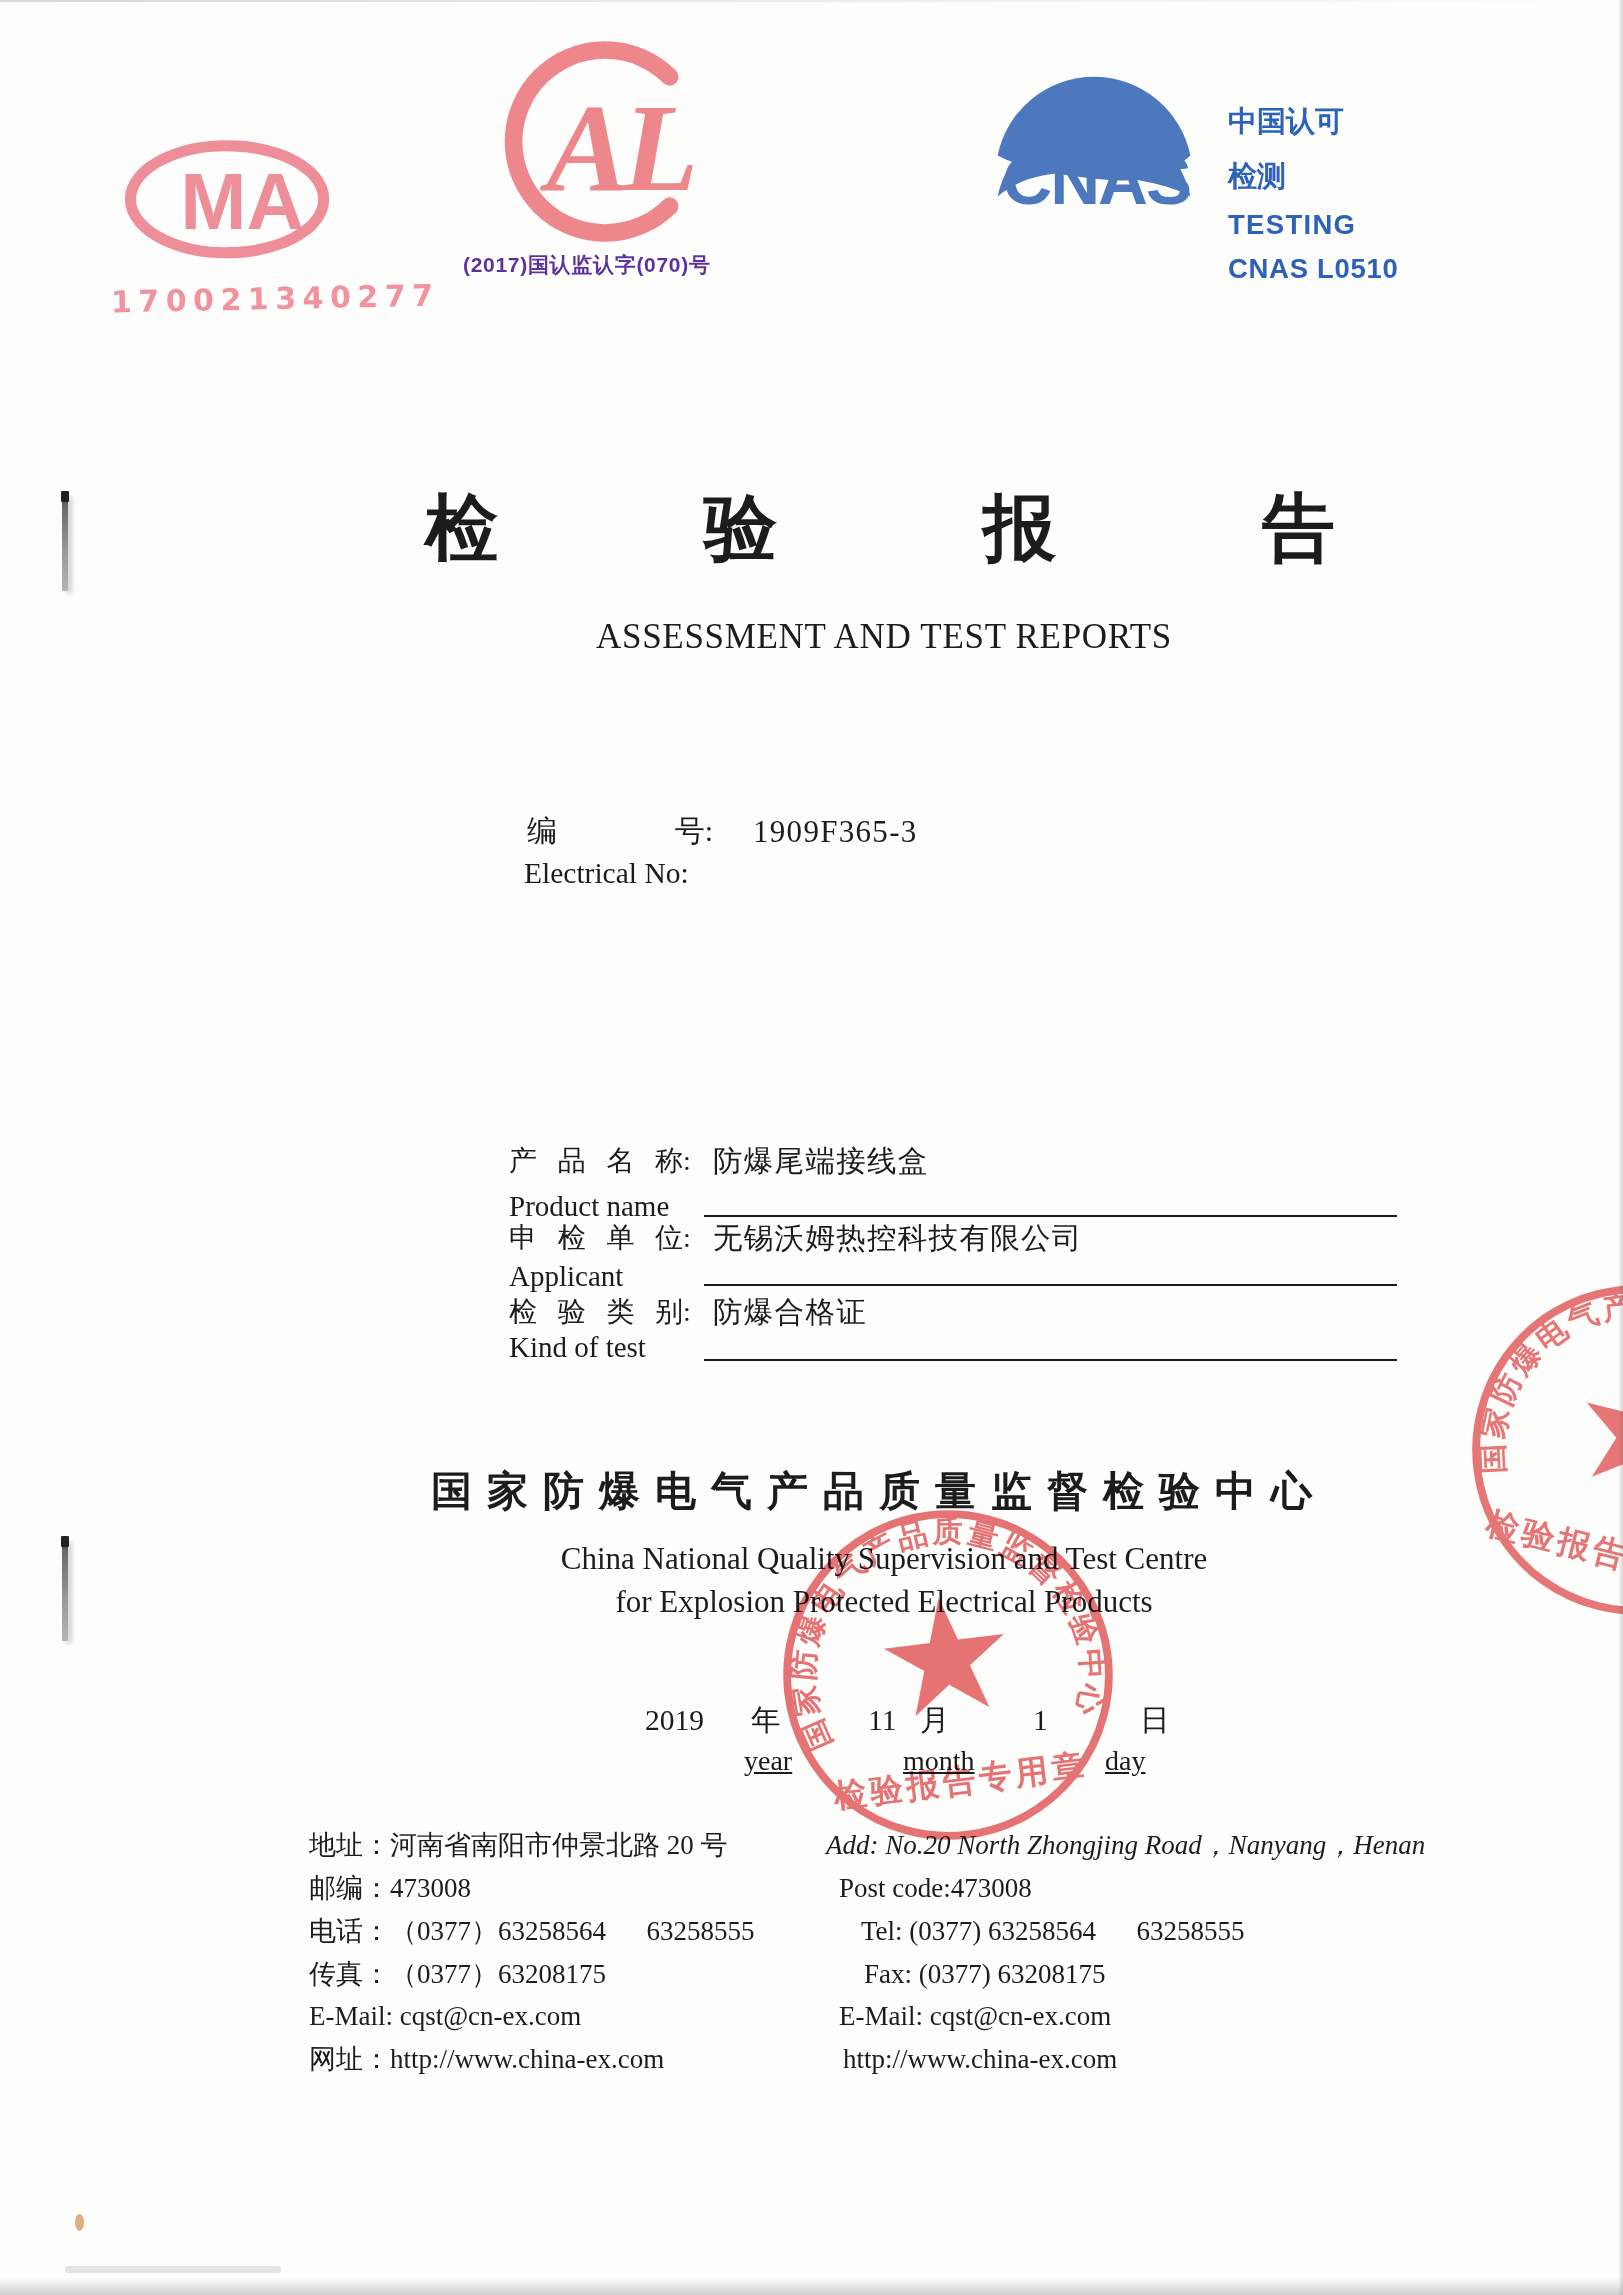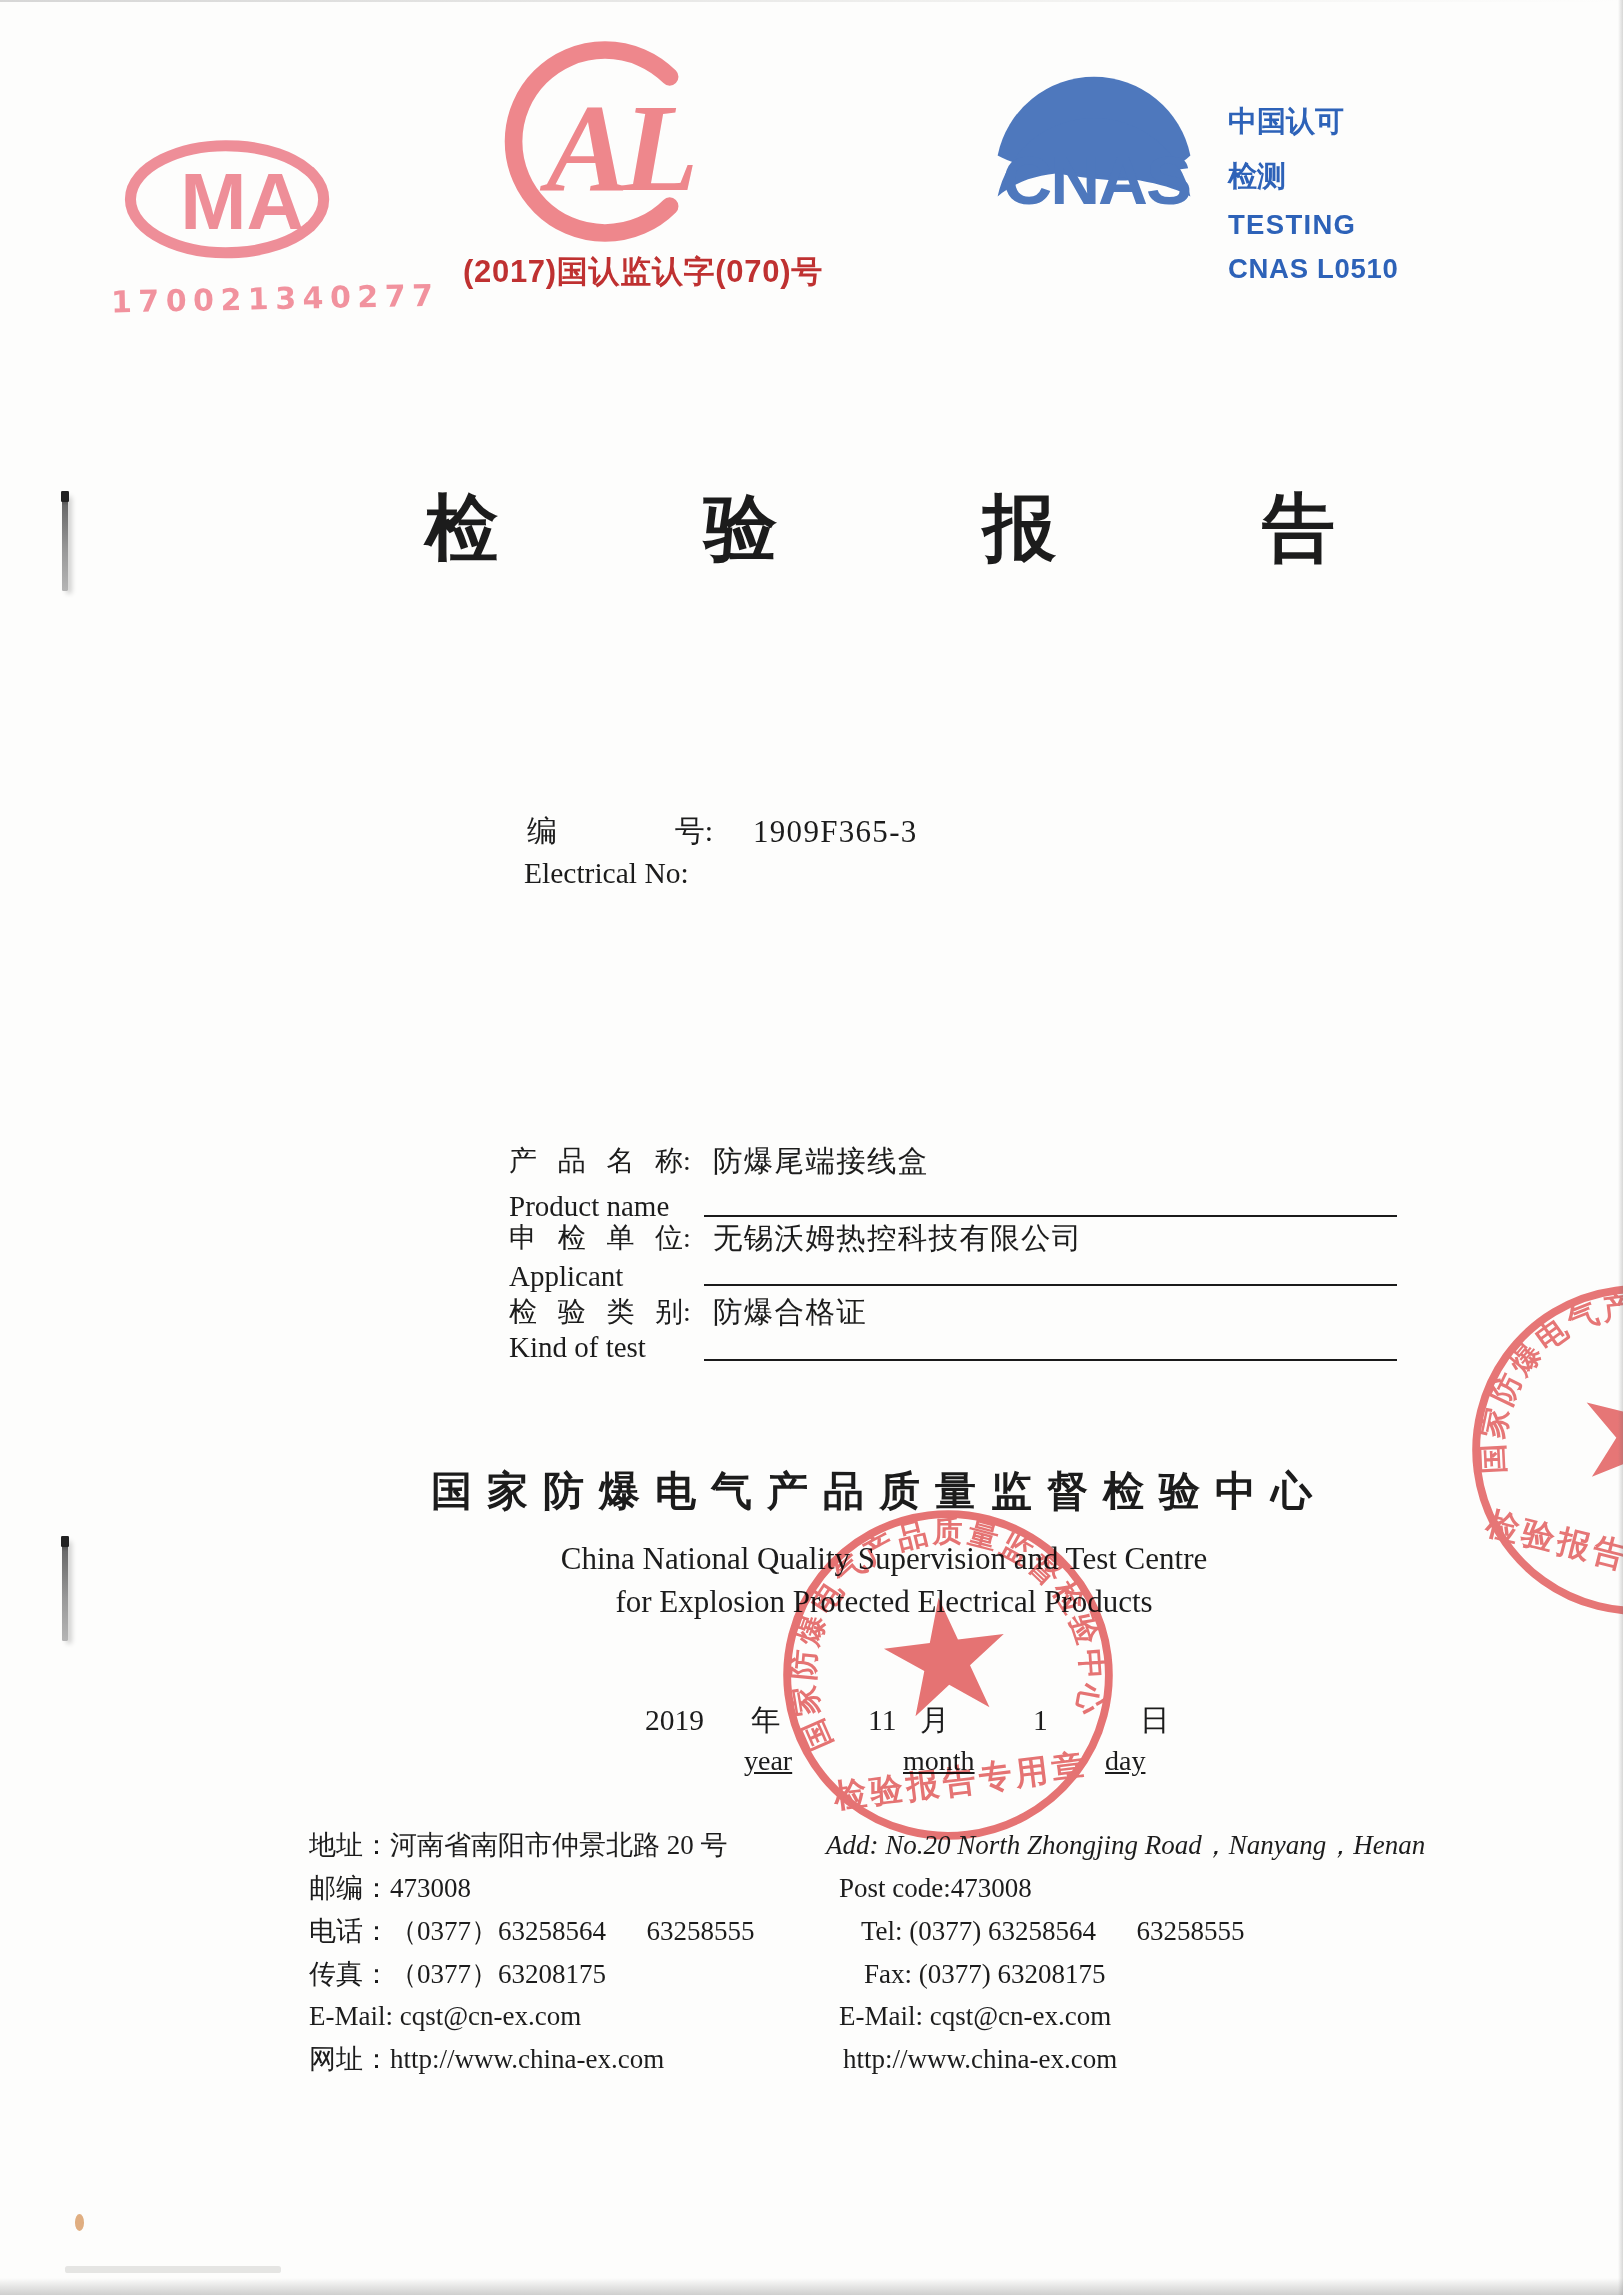--- a/index.html
+++ b/index.html
@@ -15,21 +15,21 @@
   
   .edge-top{left:0;top:0;width:1623px;height:2px;background:linear-gradient(90deg,#bdbdbd,#e8e8e6 60%,transparent);opacity:.6;}
   .edge-bottom{left:0;bottom:0;width:1623px;height:17px;background:linear-gradient(180deg,rgba(0,0,0,0) 0%,rgba(120,120,120,.35) 100%);}
   .edge-right{top:0;right:0;width:5.2px;height:2295px;background:linear-gradient(270deg,rgba(100,100,100,.25),transparent);}
   .staple{width:5.9px;background:linear-gradient(180deg,#2e2e2e 0%,#6a6a6a 12%,#9a9a9a 60%,#b5b5b5 100%);border-radius:1.3px;box-shadow:3.9px 2.6px 5.2px rgba(0,0,0,.18);}
   .staple:before{content:"";position:absolute;left:-1.3px;top:-2.6px;width:8.5px;height:10.5px;background:#222;border-radius:1.3px;}
   .speck{background:#c8c8c6;border-radius:50%;opacity:.7;}
   .speck-orange{background:#d89a62;border-radius:50%;opacity:.8;}
   
   .cma-number{color:#f0808e;font-family:"DejaVu Sans","Liberation Sans",sans-serif;font-weight:600;font-size:30px;letter-spacing:6.5px;transform:rotate(-1.2deg);opacity:.85;}
-  .cal-caption{color:#b91c1c;font-family:"Liberation Sans","DejaVu Sans",sans-serif;font-weight:700;font-size:31px;letter-spacing:0.7px;opacity:.9;}
+  .cal-caption{color:#4c1d95;font-family:"Liberation Sans","DejaVu Sans",sans-serif;font-weight:700;font-size:21px;letter-spacing:0.7px;opacity:.9;}
   .cnas-line{color:#2d62b8;font-family:"Liberation Sans","DejaVu Sans",sans-serif;font-weight:700;}
   .stamp-svg{mix-blend-mode:multiply;}
   
   .title-row{left:425px;top:492px;width:910px;display:flex;justify-content:space-between;font-size:73px;font-weight:600;line-height:1;}
   .subtitle{left:367px;top:617px;width:1034px;text-align:center;font-size:35px;letter-spacing:0.7px;font-weight:500;}
   .ref-label{left:527px;top:813px;width:186px;display:flex;justify-content:space-between;font-size:30px;line-height:1.2;}
   .ref-value{left:753px;top:814px;font-size:31px;letter-spacing:1.3px;}
   .ref-en{left:524px;top:857px;font-size:29.5px;}
   .field-zh{left:509px;font-size:28px;word-spacing:13.7px;line-height:1.2;}
   .field-value{left:713px;font-size:29.5px;letter-spacing:1.3px;line-height:1.2;}
@@ -69,20 +69,21 @@
   <div class="abs cnas-line" data-interactable="false" style="left:1228px;top:157px;font-size:29px;">检测</div>
   <div class="abs cnas-line" data-interactable="false" style="left:1228px;top:209px;font-size:27.5px;letter-spacing:1.3px;">TESTING</div>
   <div class="abs cnas-line" data-interactable="false" style="left:1228px;top:253px;font-size:27.5px;letter-spacing:0.7px;">CNAS L0510</div>
 
   <div class="abs title-row" data-interactable="false">
     <span data-interactable="false">检</span>
     <span data-interactable="false">验</span>
     <span data-interactable="false">报</span>
     <span data-interactable="false">告</span>
   </div>
+  <div class="abs subtitle" data-interactable="false">ASSESSMENT AND TEST REPORTS</div>
 
   <div class="abs ref-label" data-interactable="false">
     <span data-interactable="false">编</span>
     <span data-interactable="false">号:</span>
   </div>
   <div class="abs ref-value" data-interactable="false">1909F365-3</div>
   <div class="abs ref-en" data-interactable="false">Electrical No:</div>
 
   <div class="abs field-zh" data-interactable="false" style="top:1144px;">产 品 名 称:</div>
   <div class="abs field-value" data-interactable="false" style="top:1144px;">防爆尾端接线盒</div>

